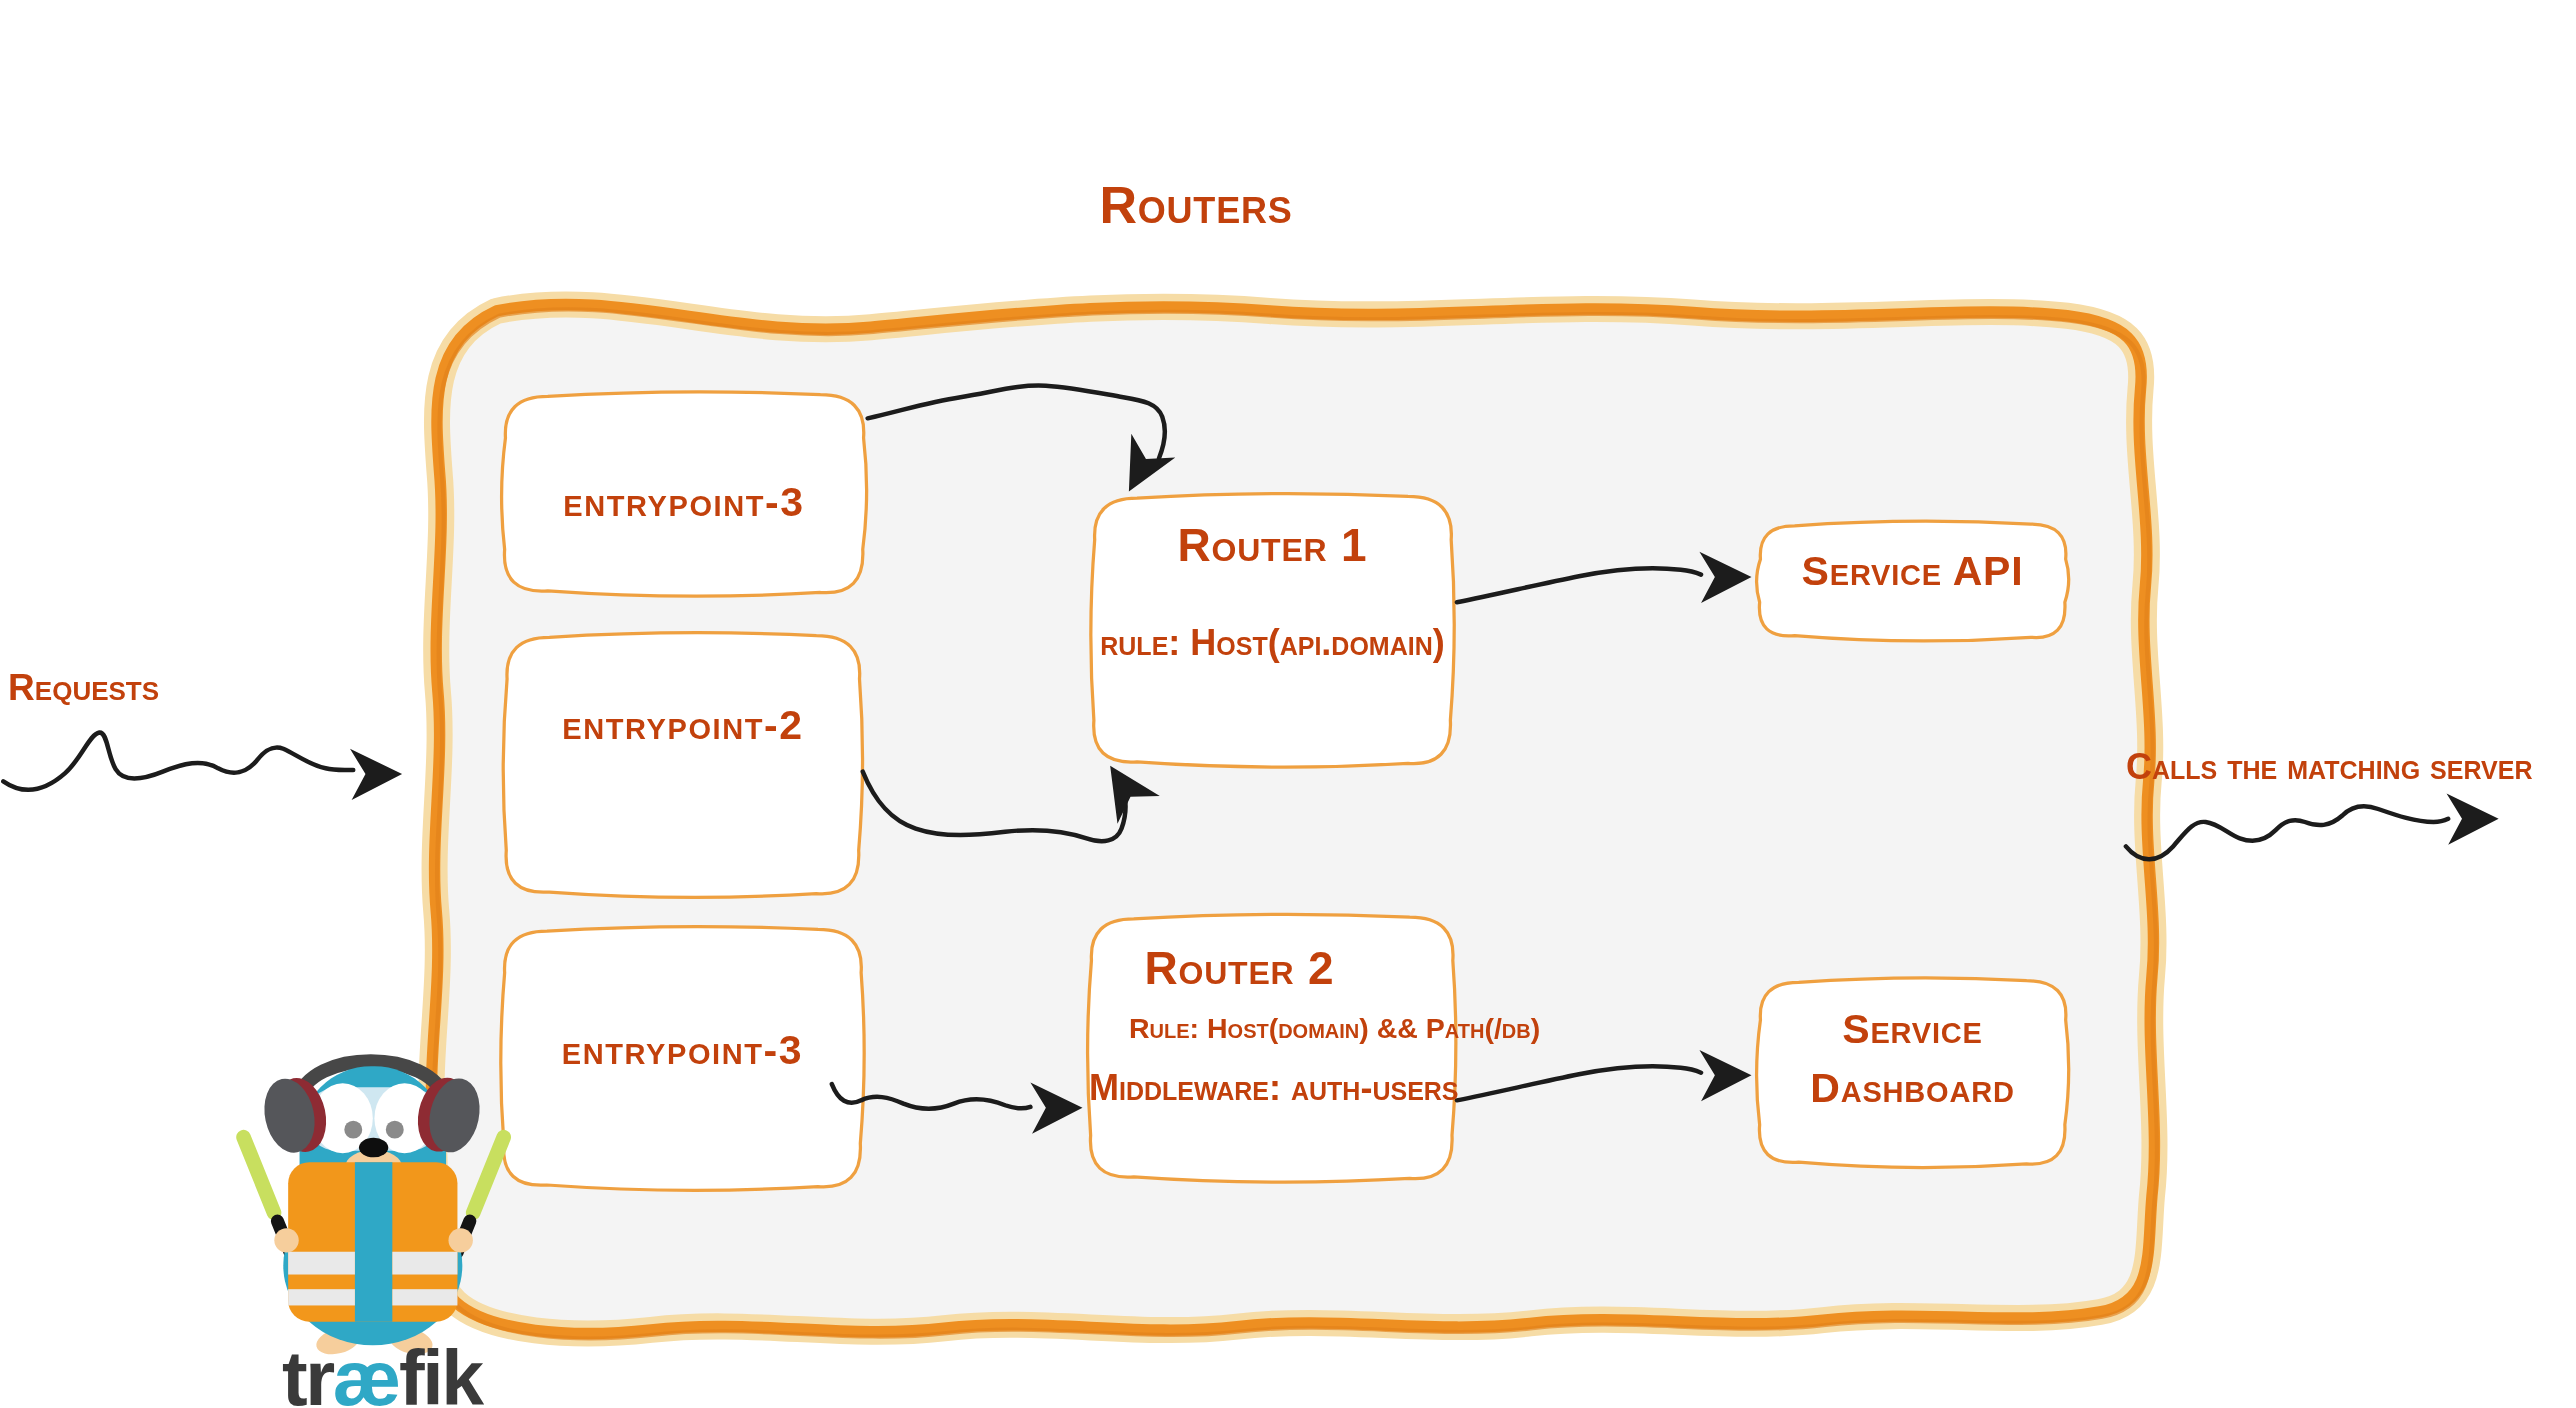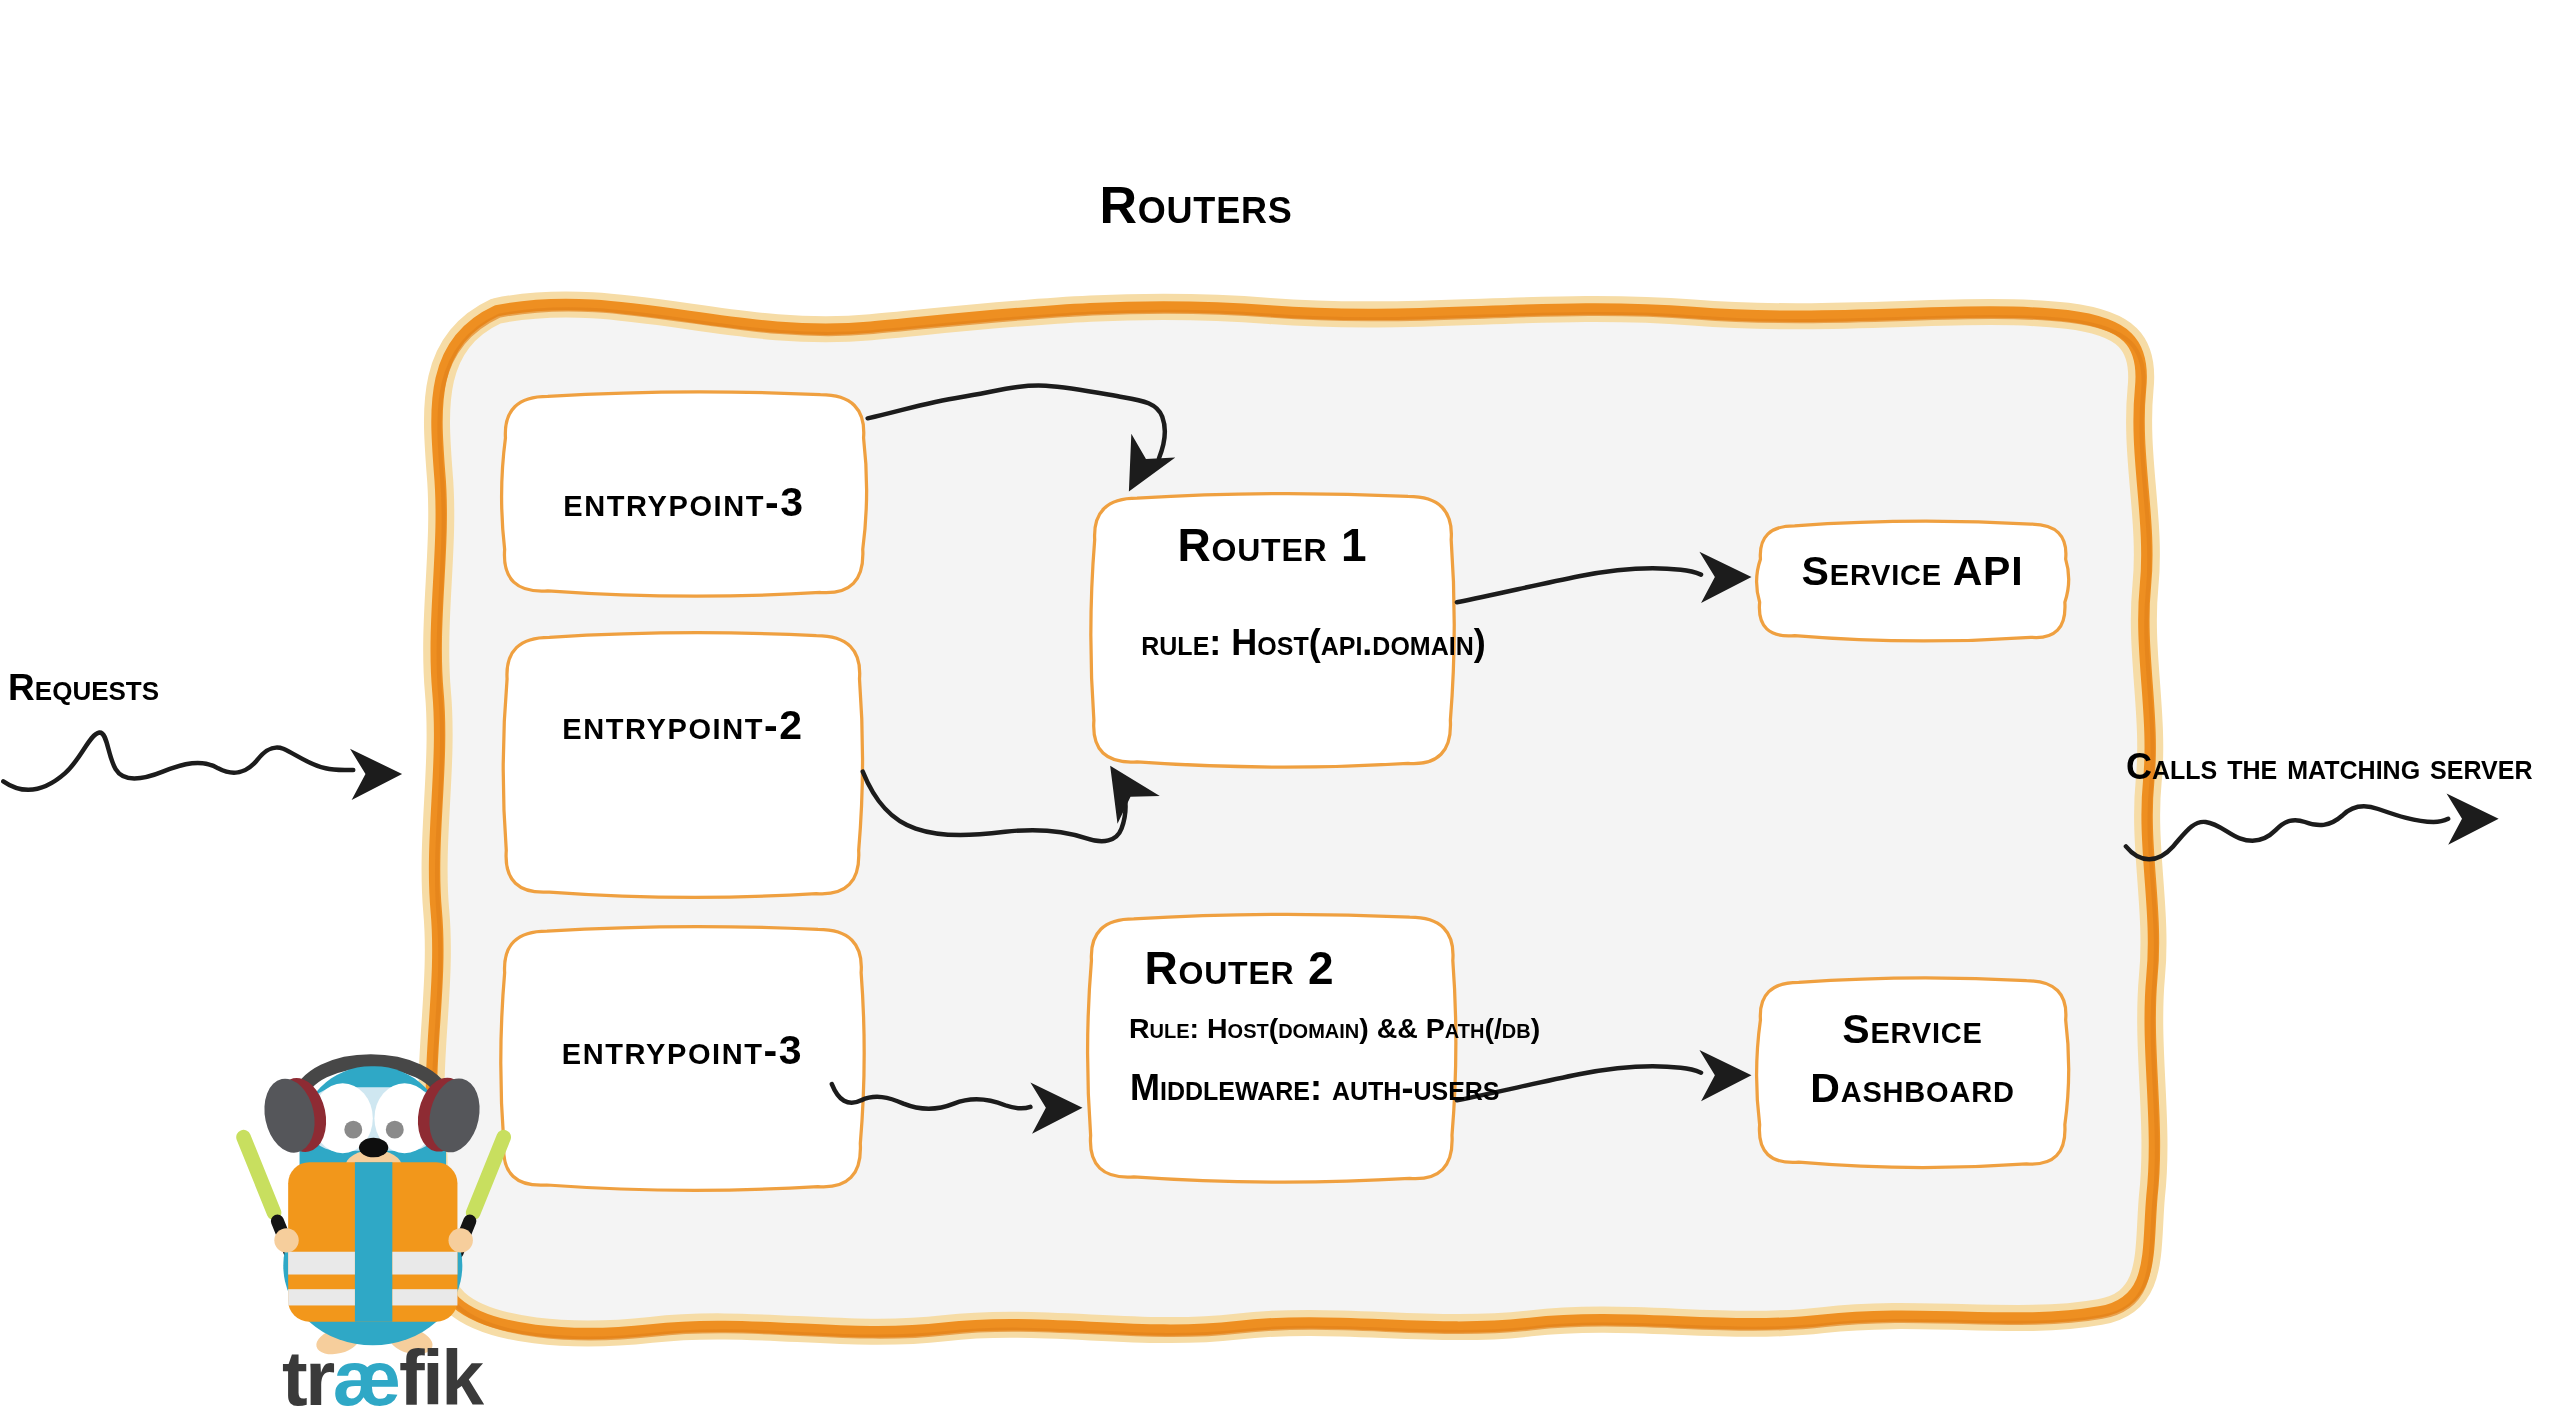--- a/index.html
+++ b/index.html
@@ -10,29 +10,29 @@
     position:relative;
     overflow:hidden;
   }
   #stage{position:absolute;inset:0;width:2576px;height:1408px;}
   svg.scene{position:absolute;left:0;top:0;width:2576px;height:1408px;}
   .lbl{
     position:absolute;
     font-family:"Liberation Sans",sans-serif;
     font-variant:small-caps;
     font-weight:bold;
-    color:#000000;
+    color:#c2410c;
     white-space:nowrap;
     line-height:1;
     text-align:center;
   }
   .title{font-size:52px;letter-spacing:0.8px;}
   .ep{font-size:41px;letter-spacing:1.6px;}
   .rtitle{font-size:46px;letter-spacing:0.8px;}
-  .rrule{font-size:36px;margin-left:41px;}
+  .rrule{font-size:36px;}
   .rrule-sm{font-size:28.5px;}
   .svc{font-size:41px;letter-spacing:0.8px;}
   .side{font-size:37px;}
   .side-r{font-size:36px;}
   .logo{
     position:absolute;
     font-family:"Liberation Sans",sans-serif;
     font-weight:bold;
     font-size:77px;
     letter-spacing:-2.4px;

